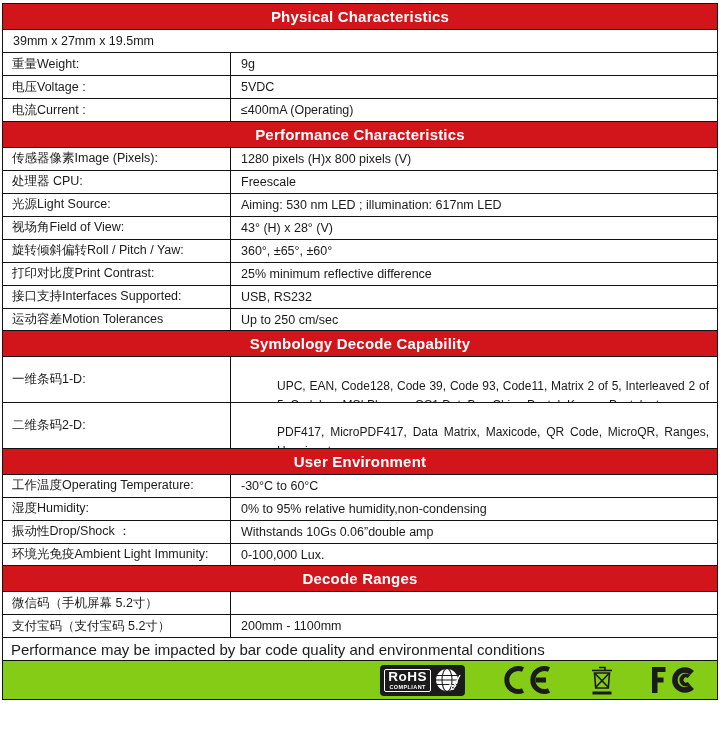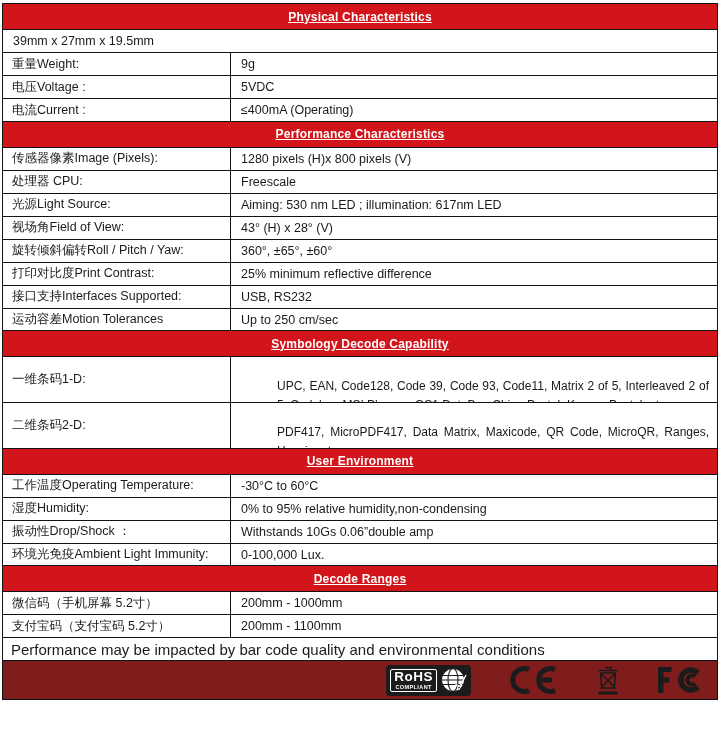--- a/index.html
+++ b/index.html
@@ -14,21 +14,21 @@
 
   .sec-header {
     height: 27px; margin-top: -1.5px;
     background: var(--header-bg, #d2151b);
     border: 1.5px solid var(--border, #121212);
     display: flex; align-items: center; justify-content: center;
   }
   .sec-header:first-child { margin-top: 0; }
   .sec-title {
     color: var(--header-text, #ffffff);
-    font-weight: bold; font-size: 12px; letter-spacing: 0.2px; text-decoration: underline;
+    font-weight: bold; font-size: 15px; letter-spacing: 0.2px;
   }
 
   .row {
     display: flex; height: 23px;
     border: 1.5px solid var(--border, #121212); border-top: none;
     background: #fff;
   }
   .cell-label {
     width: 228px; flex: 0 0 228px;
     border-right: 1.5px solid var(--border, #121212);
@@ -49,21 +49,21 @@
   }
   .row.full .cell-note {
     flex: 1; display: flex; align-items: center;
     padding: 0 8px 0 8px; font-size: 15px;
   }
 
   .logos-row {
     height: 39px;
     border: 1.5px solid var(--border, #121212); border-top: none;
     display: flex; align-items: center; justify-content: flex-end;
-    gap: 36px; padding-right: 14px; background: #7f1d1d;
+    gap: 36px; padding-right: 20px; background: #84cc16;
   }
 
   
   .badge-rohs {
     display: inline-flex; align-items: center; gap: 3px;
     background: #1b1b1b; border-radius: 4px; padding: 2px 4px; height: 31px;
   }
   .rohs-textbox {
     border: 1.5px solid #fff; border-radius: 2px;
     padding: 0 3px; display: flex; flex-direction: column; align-items: center;
@@ -165,21 +165,20 @@
     <div class="row">
       <div class="cell-label">环境光免疫Ambient Light Immunity:</div>
       <div class="cell-value">0-100,000 Lux.</div>
     </div>
 
     <div class="sec-header">
       <span class="sec-title">Decode Ranges</span>
     </div>
     <div class="row">
       <div class="cell-label">微信码（手机屏幕 5.2寸）</div>
-      <div class="cell-value">200mm - 1000mm</div>
     </div>
     <div class="row">
       <div class="cell-label">支付宝码（支付宝码 5.2寸）</div>
       <div class="cell-value">200mm - 1100mm</div>
     </div>
 
     <div class="row full">
       <div class="cell-note">Performance may be impacted by bar code quality and environmental conditions</div>
     </div>
 

